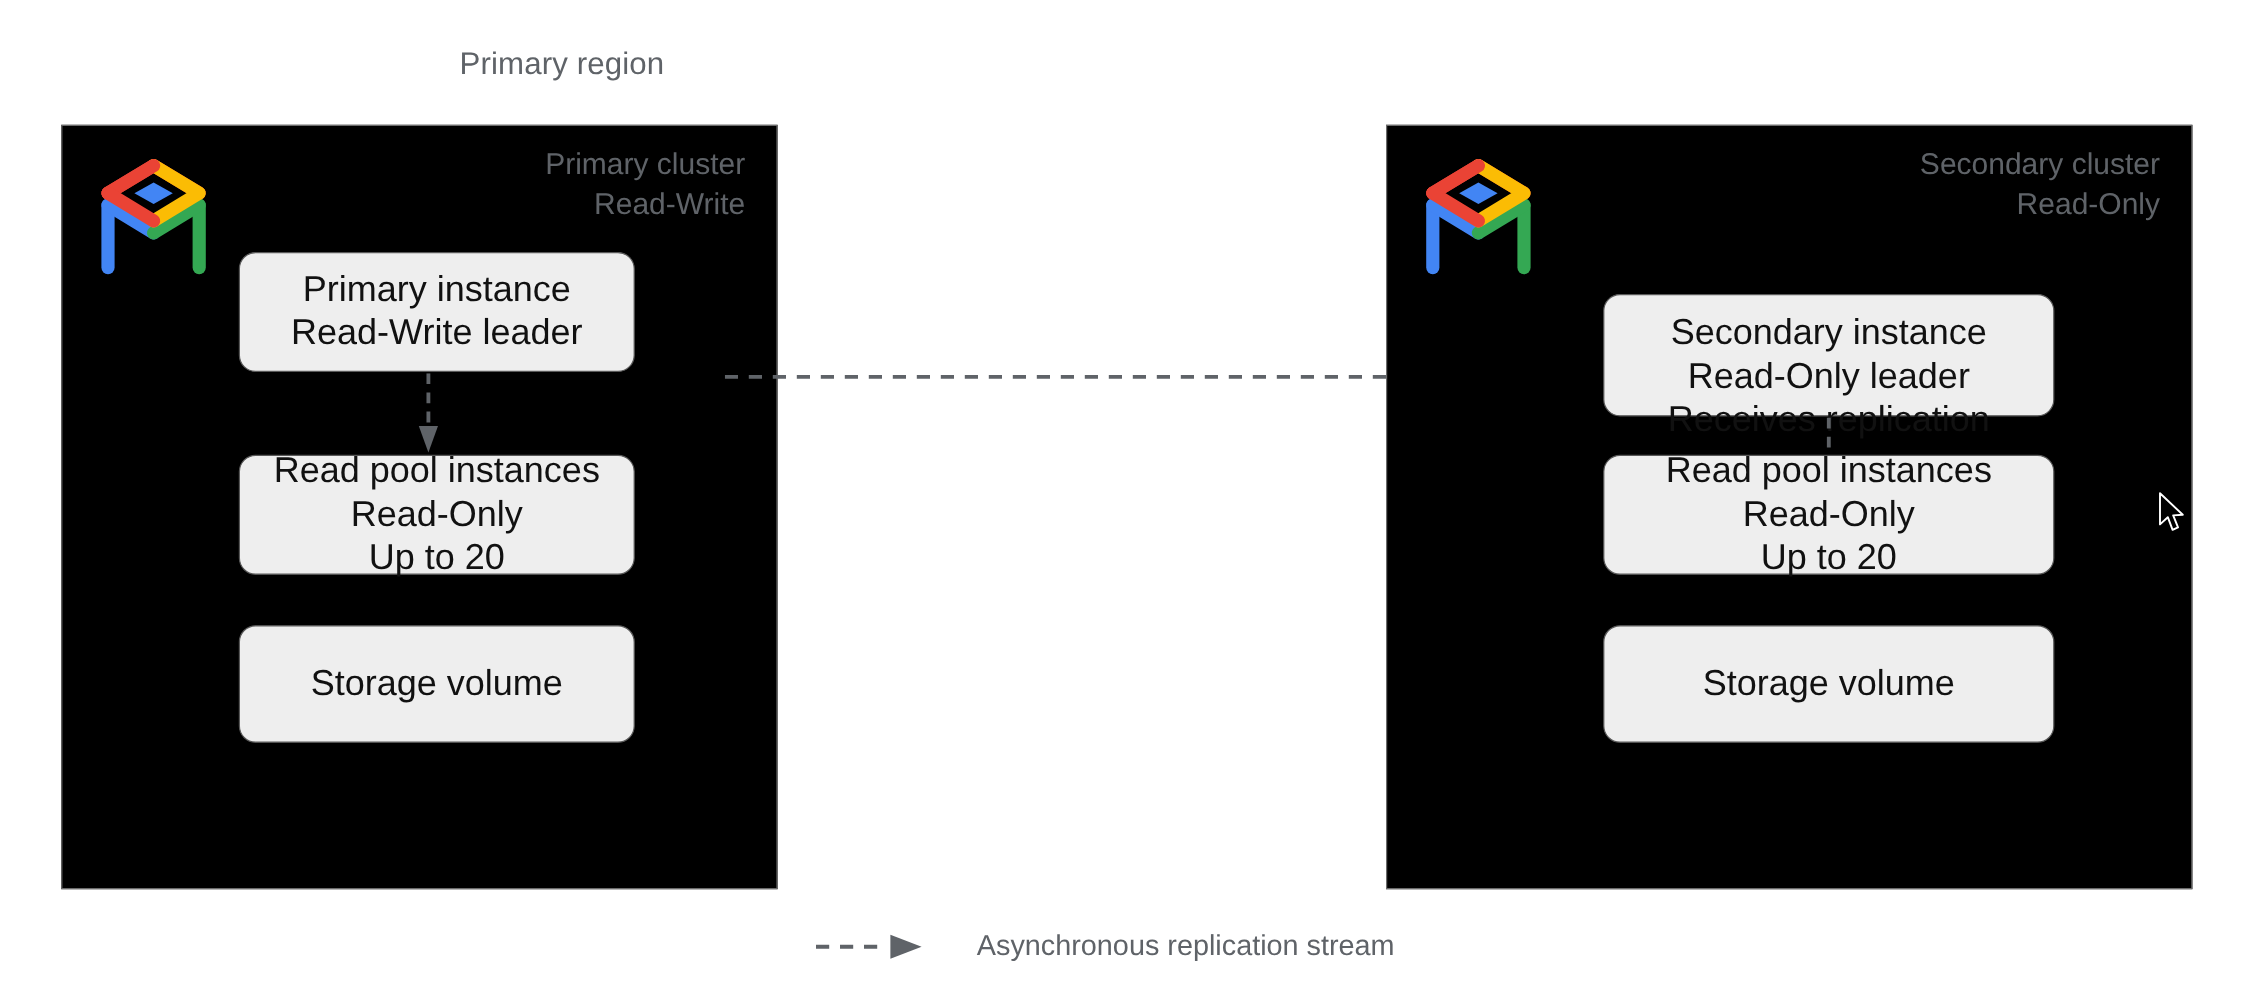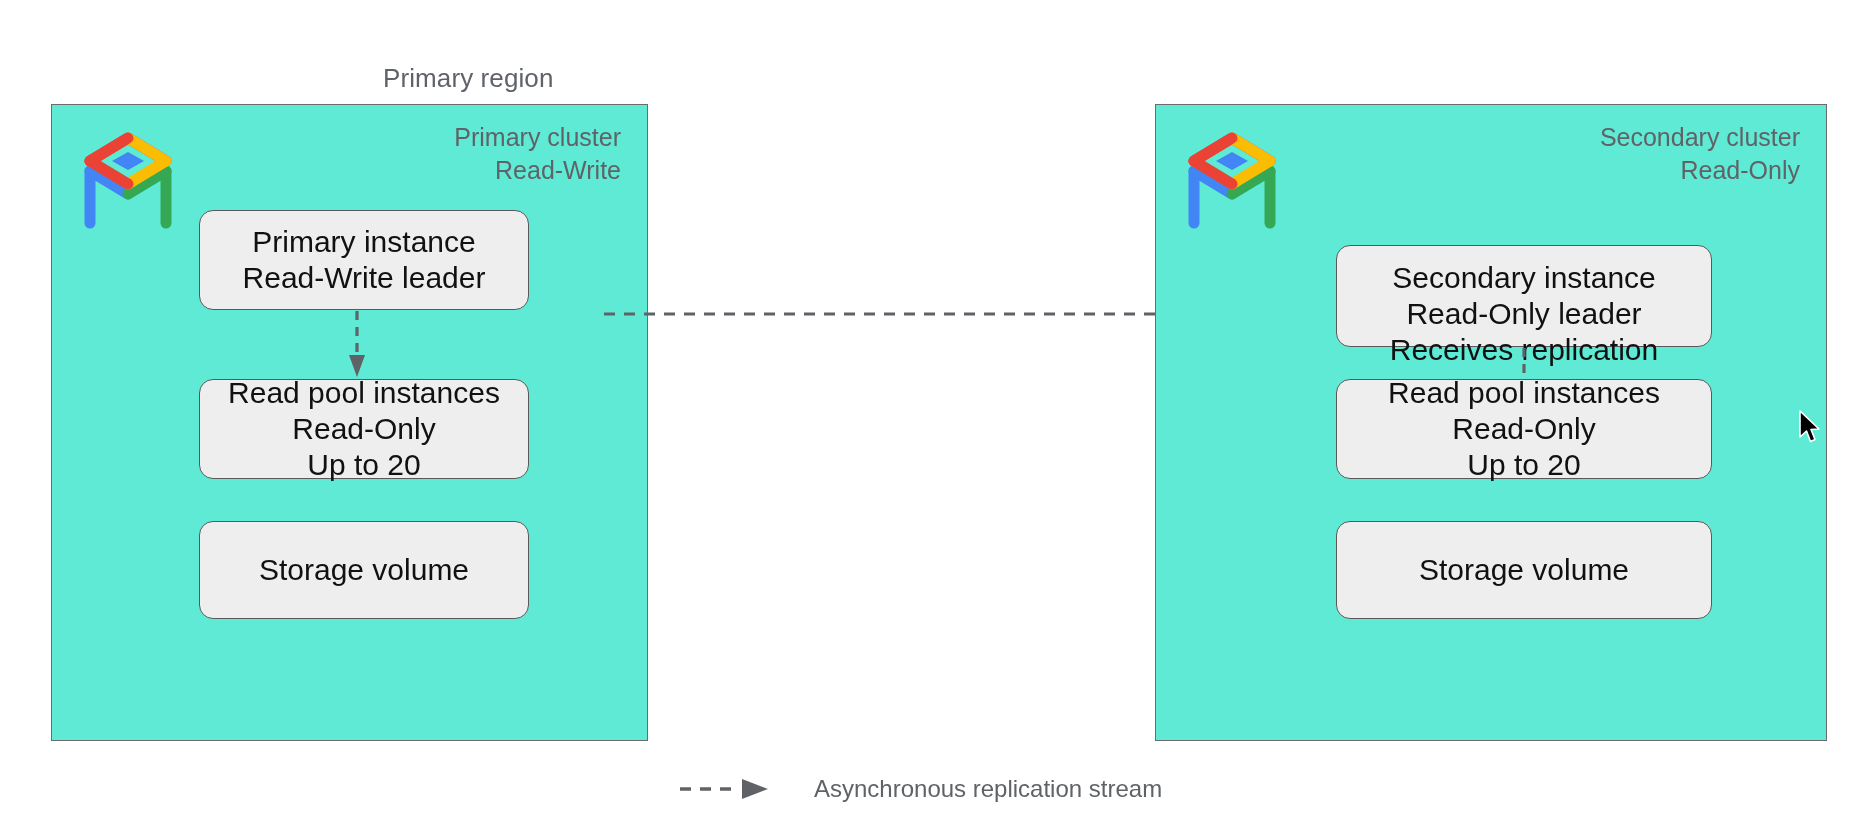--- a/index.html
+++ b/index.html
@@ -27,21 +27,21 @@
     position: absolute;
     font-size: 26px;
     color: #5f6368;
     white-space: nowrap;
     letter-spacing: .1px;
   }
 
   
   .cluster {
     position: absolute;
-    background: #5eead4;
+    background: #000000;
     border: 1.6px solid #6b6b6b;
     box-sizing: border-box;
   }
 
   .cluster-title {
     position: absolute;
     right: 26px;
     top: 16px;
     font-size: 25px;
     line-height: 33px;
@@ -113,21 +113,21 @@
     height: 38px;
     pointer-events: none;
   }
   .cursor svg { display: block; }
 </style>
 </head>
 <body>
 
 <div id="stage">
 
-  <div class="region-title" style="left:383px; top:38px;margin-top:25px;">Primary region</div>
+  <div class="region-title" style="left:383px; top:38px;">Primary region</div>
 
   <div class="cluster" style="left:51px; top:104px; width:597px; height:637px;">
 
     <div class="logo">
       <svg viewBox="0 0 104 104" xmlns="http://www.w3.org/2000/svg">
 
         <path d="M14 44 L14 96" stroke="#4285F4" stroke-width="11" stroke-linecap="round" fill="none"></path>
         <path d="M90 44 L90 96" stroke="#34A853" stroke-width="11" stroke-linecap="round" fill="none"></path>
 
         <path d="M14 44 L52 67" stroke="#4285F4" stroke-width="11" stroke-linecap="round" stroke-linejoin="round" fill="none"></path>

